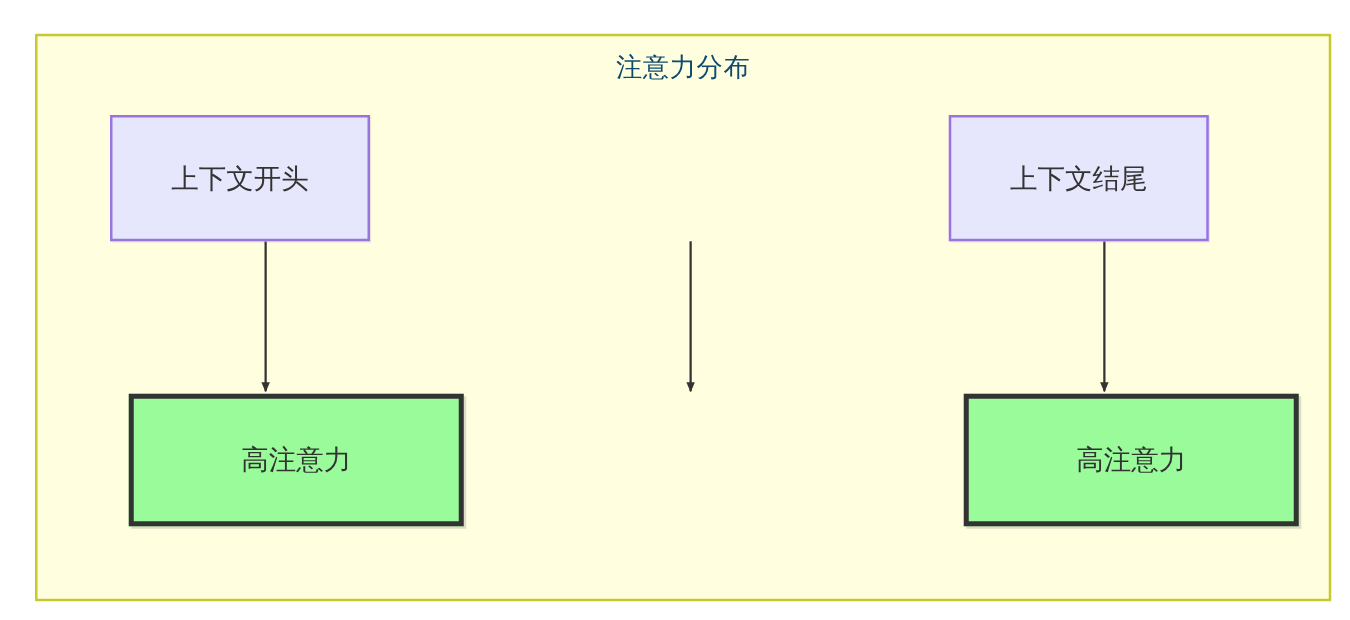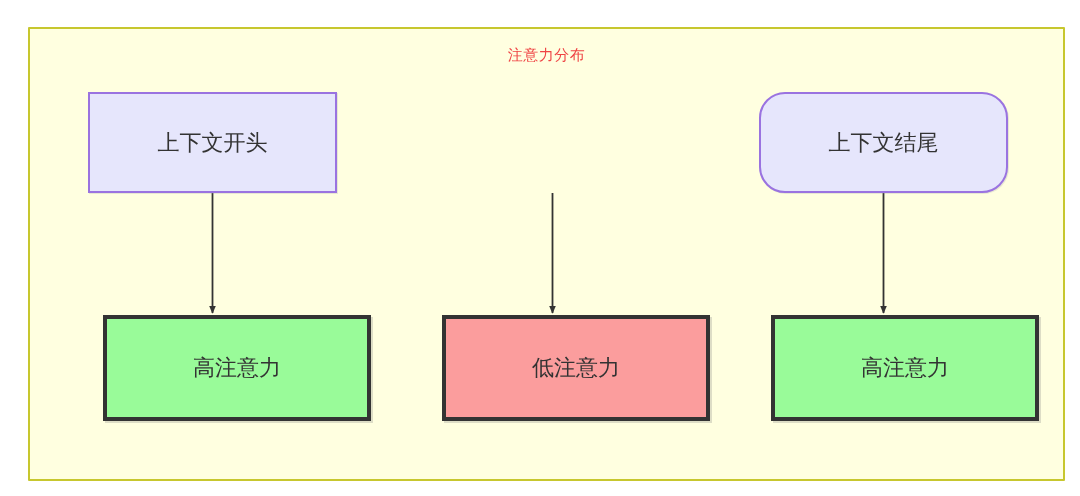--- a/index.html
+++ b/index.html
@@ -33,40 +33,40 @@
     border: 2px solid #c7c72e;
     border-radius: 1px;
   }
 
   .subgraph-title {
     position: absolute;
     left: 0;
     top: 12px;
     width: 100%;
     text-align: center;
-    font-size: 15px;
+    font-size: 21px;
     line-height: 28px;
-    color: #ef4444;
+    color: #0c4a6e;
     letter-spacing: 0.5px;
     white-space: nowrap;
   }
 
   
   .node {
     position: absolute;
     box-sizing: border-box;
     display: flex;
     align-items: center;
     justify-content: center;
     color: #333333;
     white-space: nowrap;
   }
 
   .node-context {
-    width: 249px;
+    width: 208px;
     height: 101px;
     background: #e6e6fc;
     border: 2px solid #9a73e0;
     font-size: 22px;
     box-shadow: 1px 1px 0 rgba(150,150,160,0.22);
   }
 
   .node-attn {
     width: 268px;
     height: 106px;
@@ -74,21 +74,21 @@
     font-size: 22px;
     box-shadow: 2px 2px 0 rgba(120,120,120,0.25);
   }
 
   .fill-high { background: #99fb99; }
   .fill-low  { background: #fb9d9d; }
 
   
   .col1-top { left: 88px;  top: 92px; }
   .col2-top { left: 428px; top: 92px; }
-  .col3-top { left: 759px; top: 92px; border-radius: 26px; }
+  .col3-top { left: 759px; top: 92px; }
 
   .col1-bot { left: 103px; top: 315px; }
   .col2-bot { left: 442px; top: 315px; }
   .col3-bot { left: 771px; top: 315px; }
 
   
   .edges {
     position: absolute;
     left: 0;
     top: 0;
@@ -120,17 +120,16 @@
     <line x1="883.5" y1="193" x2="883.5" y2="313" stroke="#333333" stroke-width="1.8" marker-end="url(#arrowhead)"></line>
   </svg>
 
   <div class="node node-context col1-top">上下文开头</div>
 
 
   <div class="node node-context col3-top">上下文结尾</div>
 
   <div class="node node-attn fill-high col1-bot">高注意力</div>
 
-  <div class="node node-attn fill-low col2-bot">低注意力</div>
 
   <div class="node node-attn fill-high col3-bot">高注意力</div>
 
 </div>
 
 </body></html>

